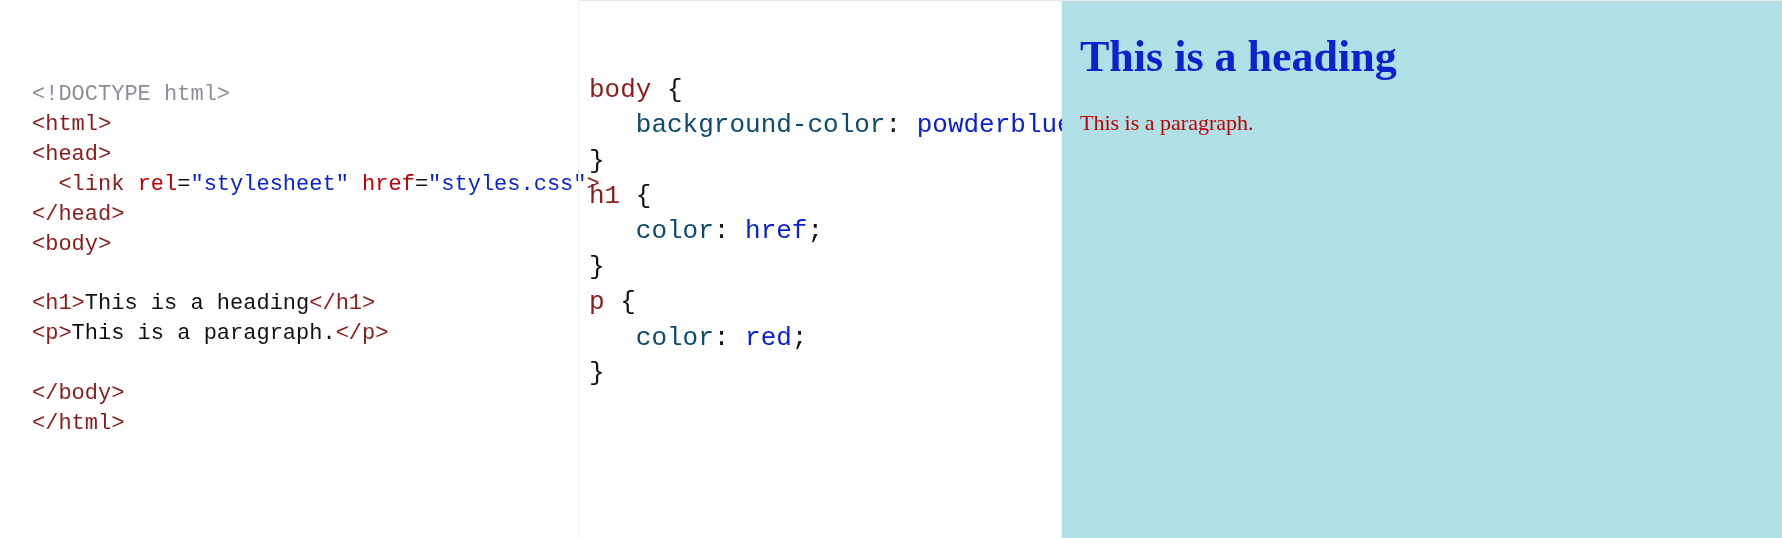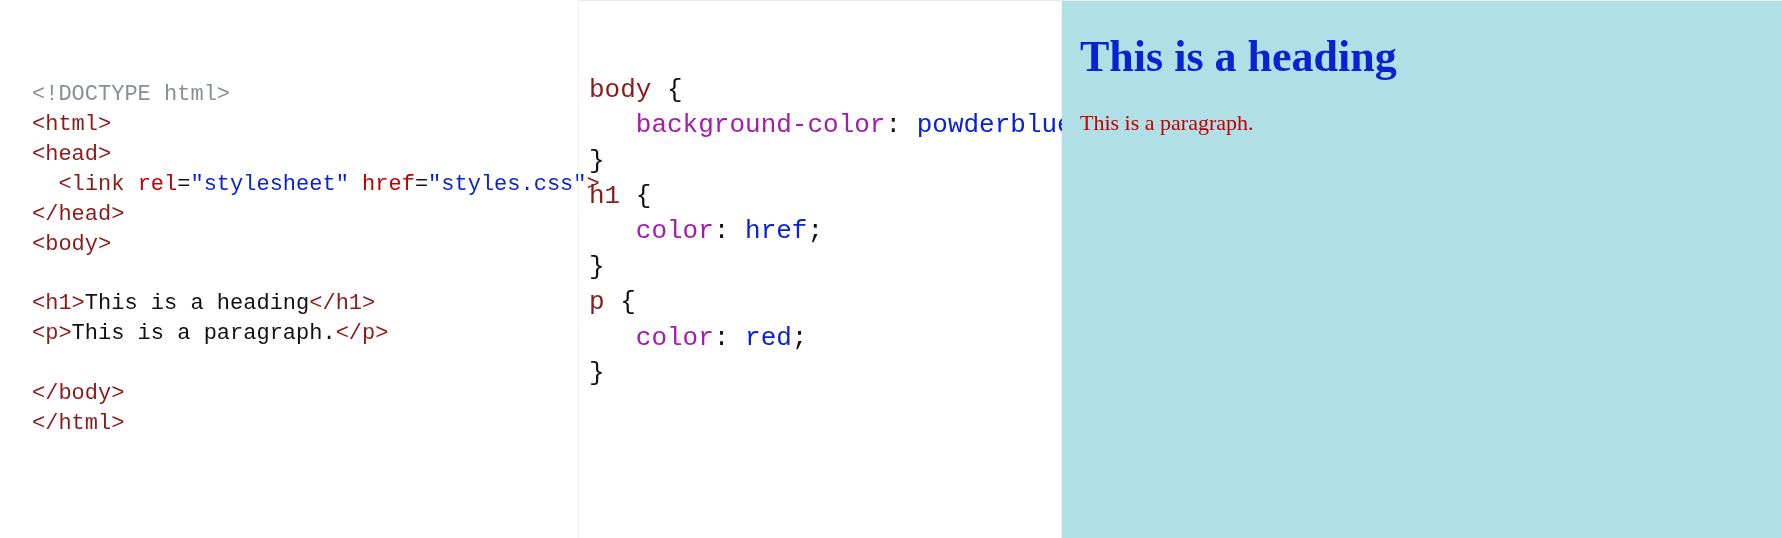--- a/index.html
+++ b/index.html
@@ -41,21 +41,21 @@
     background: #b0e0e6;
     border-top: 1px solid #e9e9e9;
     padding: 18px 18px 18px 18px;
   }
   .t-gray  { color: #8a8f97; }
   .t-tag   { color: #8b1a1a; }
   .t-attr  { color: #c00000; }
   .t-str   { color: #0a23d1; }
   .t-text  { color: #111111; }
   .t-sel   { color: #8b1a1a; }
-  .t-prop  { color: #a21caf; }
+  .t-prop  { color: #0c4a6e; }
   .t-val   { color: #0a23d1; }
   .t-punc  { color: #111111; }
   .preview-h1 {
     font-family: "Times New Roman", Times, serif;
     font-weight: 700;
     font-size: 44px;
     color: #0a23d1;
     margin: 12px 0 28px 0;
   }
   .preview-p {

